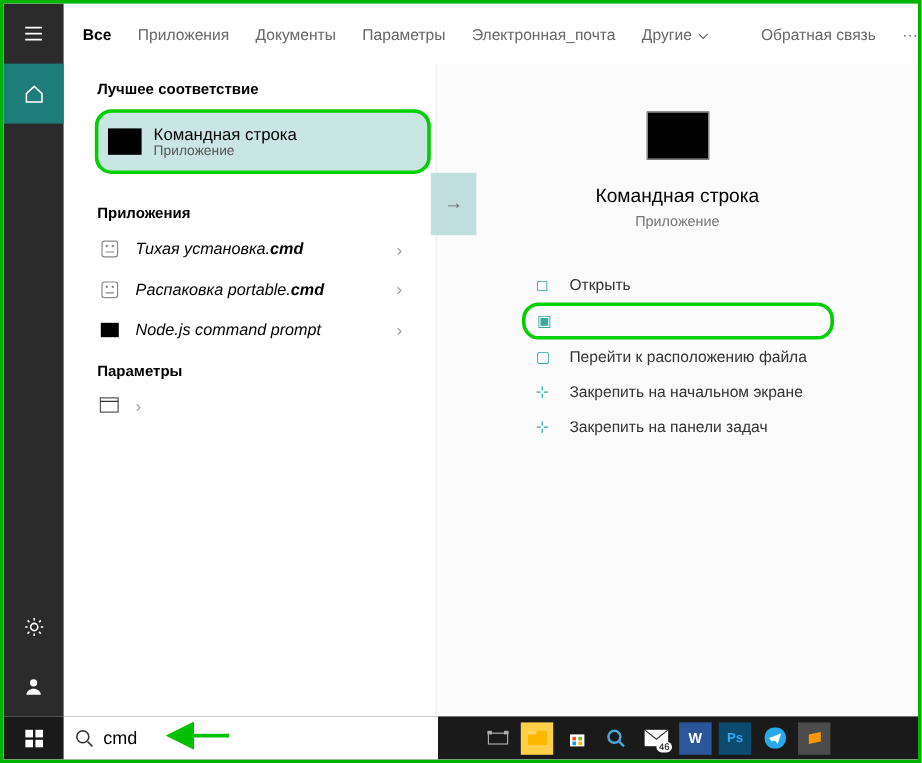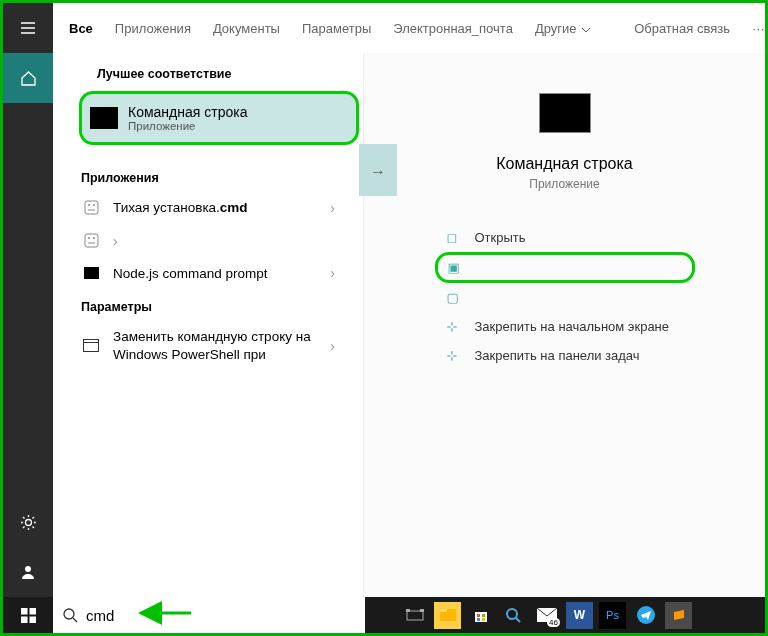--- a/index.html
+++ b/index.html
@@ -8,29 +8,29 @@
 .rail { width:50px; background:#2b2b2b; display:flex; flex-direction:column; align-items:center; }
 .rail .item { width:50px; height:50px; display:flex; align-items:center; justify-content:center; color:#fff; cursor:pointer; }
 .rail .item.active { background:#1e7d78; }
 .spacer { flex:1; }
 .tabs { position:absolute; left:38px; top:0; right:0; height:50px; display:flex; align-items:center; padding:0 28px; gap:22px; font-size:13px; color:#666; }
 .tabs .tab { cursor:pointer; white-space:nowrap; }
 .tabs .tab.active { color:#000; font-weight:600; }
 .tabs .spacer2 { flex:1; }
 .main { position:absolute; left:50px; top:50px; right:0; bottom:0; display:flex; }
 .left { width:310px; display:flex; flex-direction:column; }
-.section-hdr { padding:14px 44px 10px; font-size:12.5px; font-weight:600; color:#000; }
+.section-hdr { padding:14px 28px 10px; font-size:12.5px; font-weight:600; color:#000; }
 .best { margin:0 0 4px 26px; border:3px solid #00d000; border-radius:14px; width:280px; background:#c9e6e5; position:relative; display:flex; align-items:center; padding:10px 8px; }
 .best .thumb { width:28px; height:22px; background:#000; margin-right:10px; }
 .best .ttl { font-size:14px; color:#000; }
 .best .sub { font-size:11.5px; color:#555; }
 .best-arrow { width:38px; height:52px; background:#bfdedd; display:flex; align-items:center; justify-content:center; color:#666; position:absolute; left:306px; top:91px; }
 .row { display:flex; align-items:center; padding:8px 28px; cursor:pointer; position:relative; }
 .row .ic { width:20px; display:flex; justify-content:center; margin-right:12px; color:#666; }
-.row .txt { font-size:13.5px; color:#000; flex:1; line-height:1.3; }
+.row .txt { font-size:13.5px; color:#000; flex:1; line-height:1.3;font-style:italic; }
 .row .chev { color:#999; font-size:14px; }
 .apps-hdr { padding:10px 28px 6px; font-size:12.5px; font-weight:600; }
 .right { flex:1; background:#fbfbfb; border-left:1px solid #eee; display:flex; flex-direction:column; align-items:center; padding-top:40px; }
 .preview { width:52px; height:40px; background:#000; border:1px solid #888; }
 .pvt { margin-top:22px; font-size:16px; color:#000; }
 .pvs { font-size:12px; color:#777; margin-top:4px; }
 .actions { margin-top:32px; width:260px; }
 .act { display:flex; align-items:center; padding:7px 12px; font-size:13px; color:#333; cursor:pointer; }
 .act .ai { width:22px; color:#3aa9a3; margin-right:6px; font-size:13px; }
 .act.hl { border:3px solid #00d000; border-radius:14px; padding:5px 10px; }
@@ -120,57 +120,58 @@
       </div>
       <div class="row">
         <div class="ic">
             <svg width="15" height="15" viewBox="0 0 15 15">
               <rect x="1" y="1" width="13" height="13" rx="2" fill="none" stroke="#888"></rect>
               <circle cx="5" cy="5" r="1" fill="#888"></circle>
               <circle cx="10" cy="5" r="1" fill="#888"></circle>
               <path d="M4 10h7" stroke="#888"></path>
             </svg>
           </div>
+        <div class="txt"><span>Распаковка portable.</span><b>cmd</b></div>
         <div class="chev">›</div>
       </div>
       <div class="row">
         <div class="ic">
             <div style="width:15px;height:12px;background:#000"></div>
           </div>
         <div class="txt"><span>Node.js command prompt</span></div>
         <div class="chev">›</div>
       </div>
 
       <div class="apps-hdr">Параметры</div>
       <div class="row">
         <div class="ic">
             <svg width="16" height="13">
               <rect x="0.5" y="0.5" width="15" height="12" fill="none" stroke="#333"></rect>
               <path d="M0.5 3.5h15" stroke="#333"></path>
             </svg>
           </div>
-        <div class="txt">Заменить командную строку на Windows PowerShell при</div>
         <div class="chev">›</div>
       </div>
     </div>
 
     <div class="right">
       <div class="preview"></div>
       <div class="pvt">Командная строка</div>
       <div class="pvs">Приложение</div>
       <div class="actions">
         <div class="act">
             <span class="ai">◻</span>
             <span>Открыть</span>
           </div>
         <div class="act hl">
             <span class="ai">▣</span>
           </div>
         <div class="act">
             <span class="ai">▢</span>
+            <span>Перейти к расположению файла</span>
           </div>
         <div class="act">
             <span class="ai">⊹</span>
             <span>Закрепить на начальном экране</span>
           </div>
         <div class="act">
             <span class="ai">⊹</span>
             <span>Закрепить на панели задач</span>
           </div>
       </div>
@@ -235,21 +236,21 @@
         </svg>
       </div>
     <div class="ticon tposrel">
         <svg width="20" height="14">
           <rect width="20" height="14" fill="#fff"></rect>
           <path d="M0 0l10 8L20 0" fill="none" stroke="#333"></path>
         </svg>
         <span class="badge">46</span>
       </div>
     <div class="ticon" style="background:#2b579a;color:#fff;font-weight:bold;font-size:12px">W</div>
-    <div class="ticon" style="background:#000000;color:#31a8ff;font-weight:normal;font-size:11px">Ps</div>
+    <div class="ticon" style="background:#0c4a6e;color:#31a8ff;font-weight:bold;font-size:11px">Ps</div>
     <div class="ticon">
         <svg width="18" height="18">
           <circle cx="9" cy="9" r="9" fill="#29a9ea"></circle>
           <path d="M4 9l10-4-3 9-2-3-3 1z" fill="#fff"></path>
         </svg>
       </div>
     <div class="ticon" style="background:#4b4b4b">
         <svg width="14" height="14">
           <path d="M2 4l10-2v4L2 8zM2 8l10-2v4L2 12z" fill="#ff9800"></path>
         </svg>

